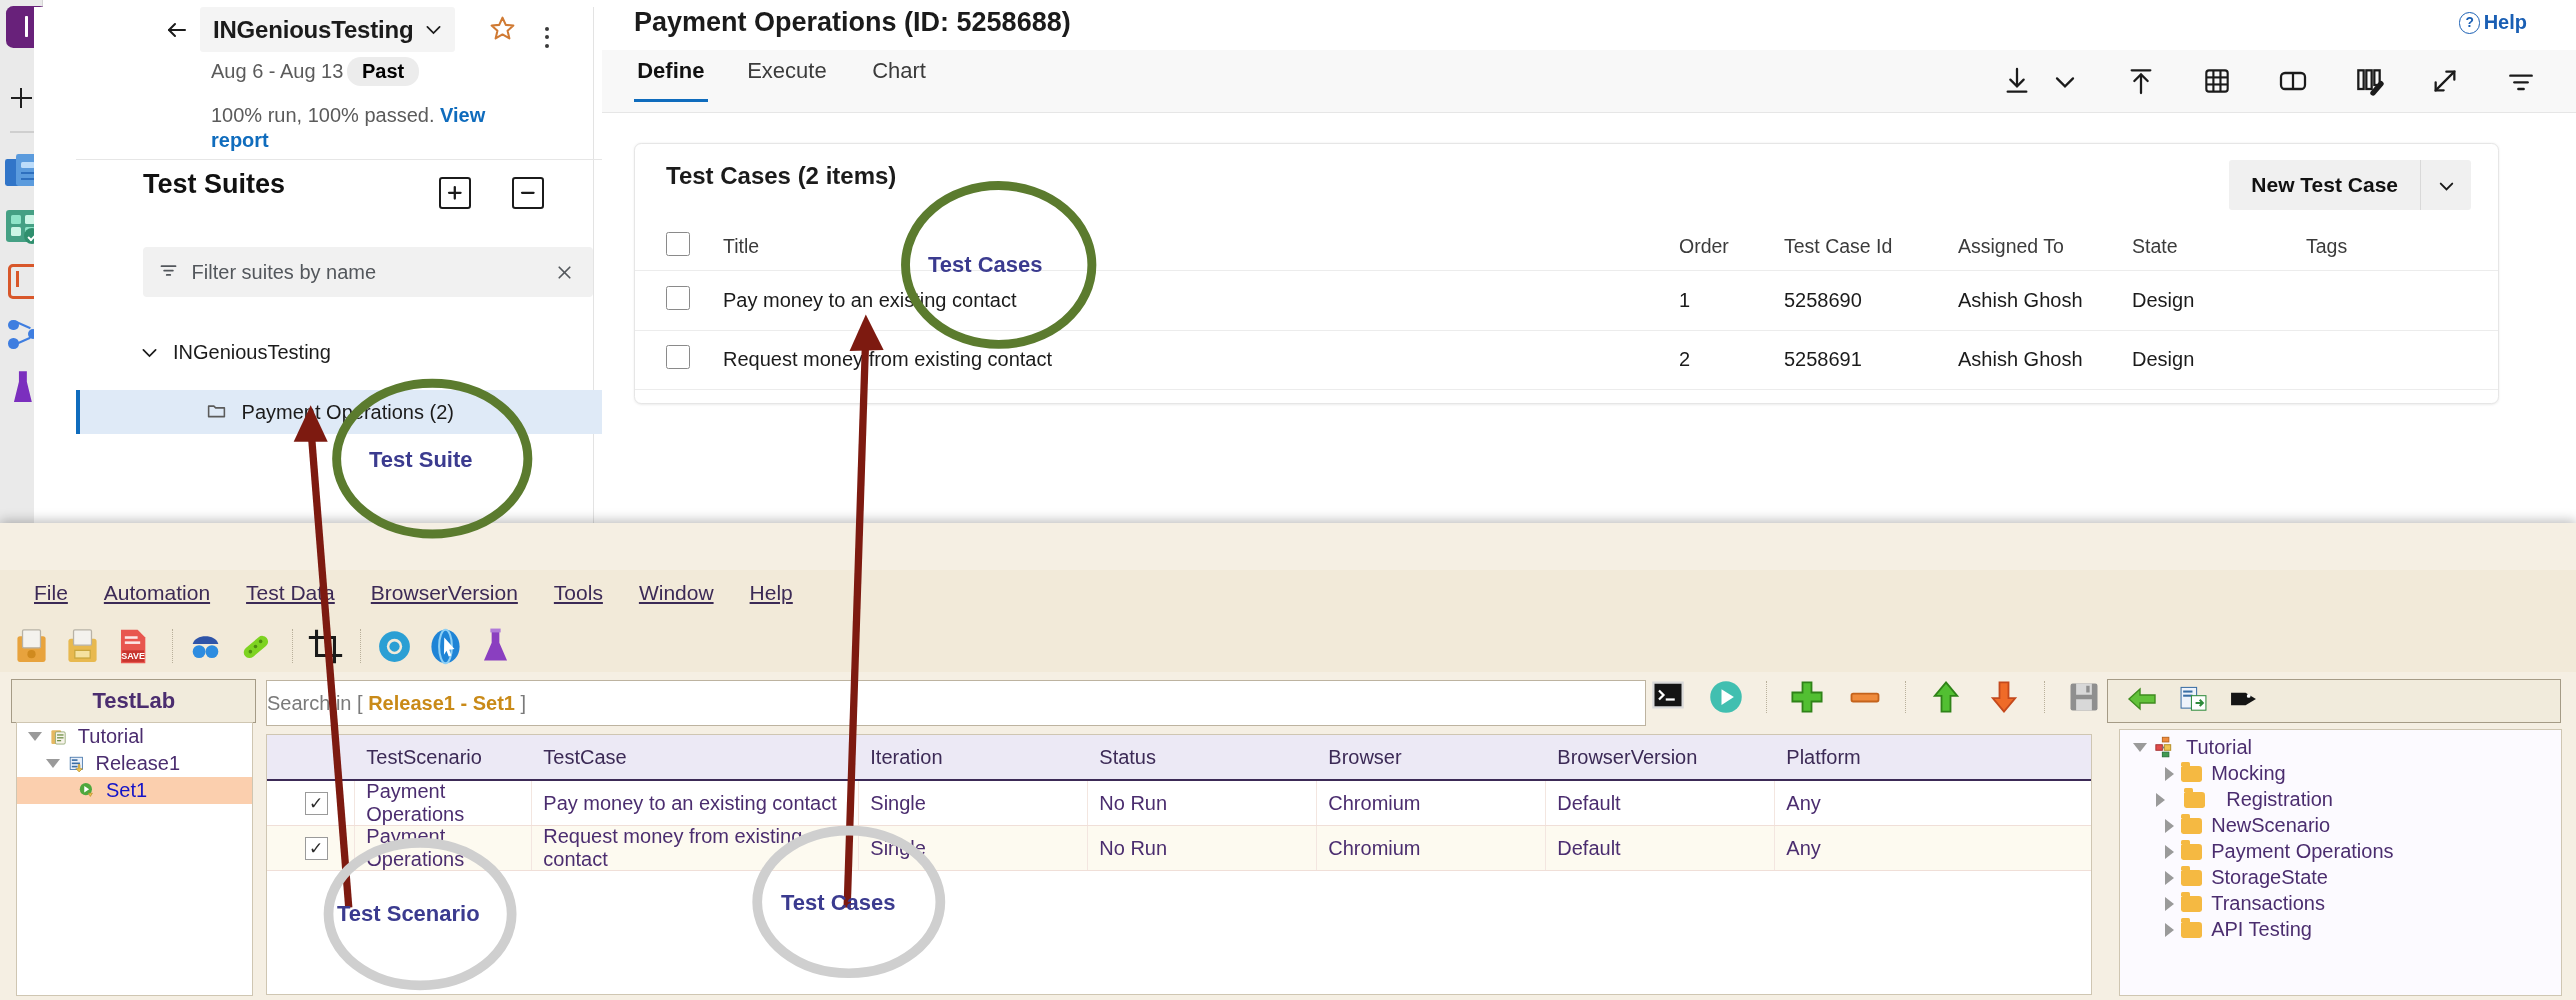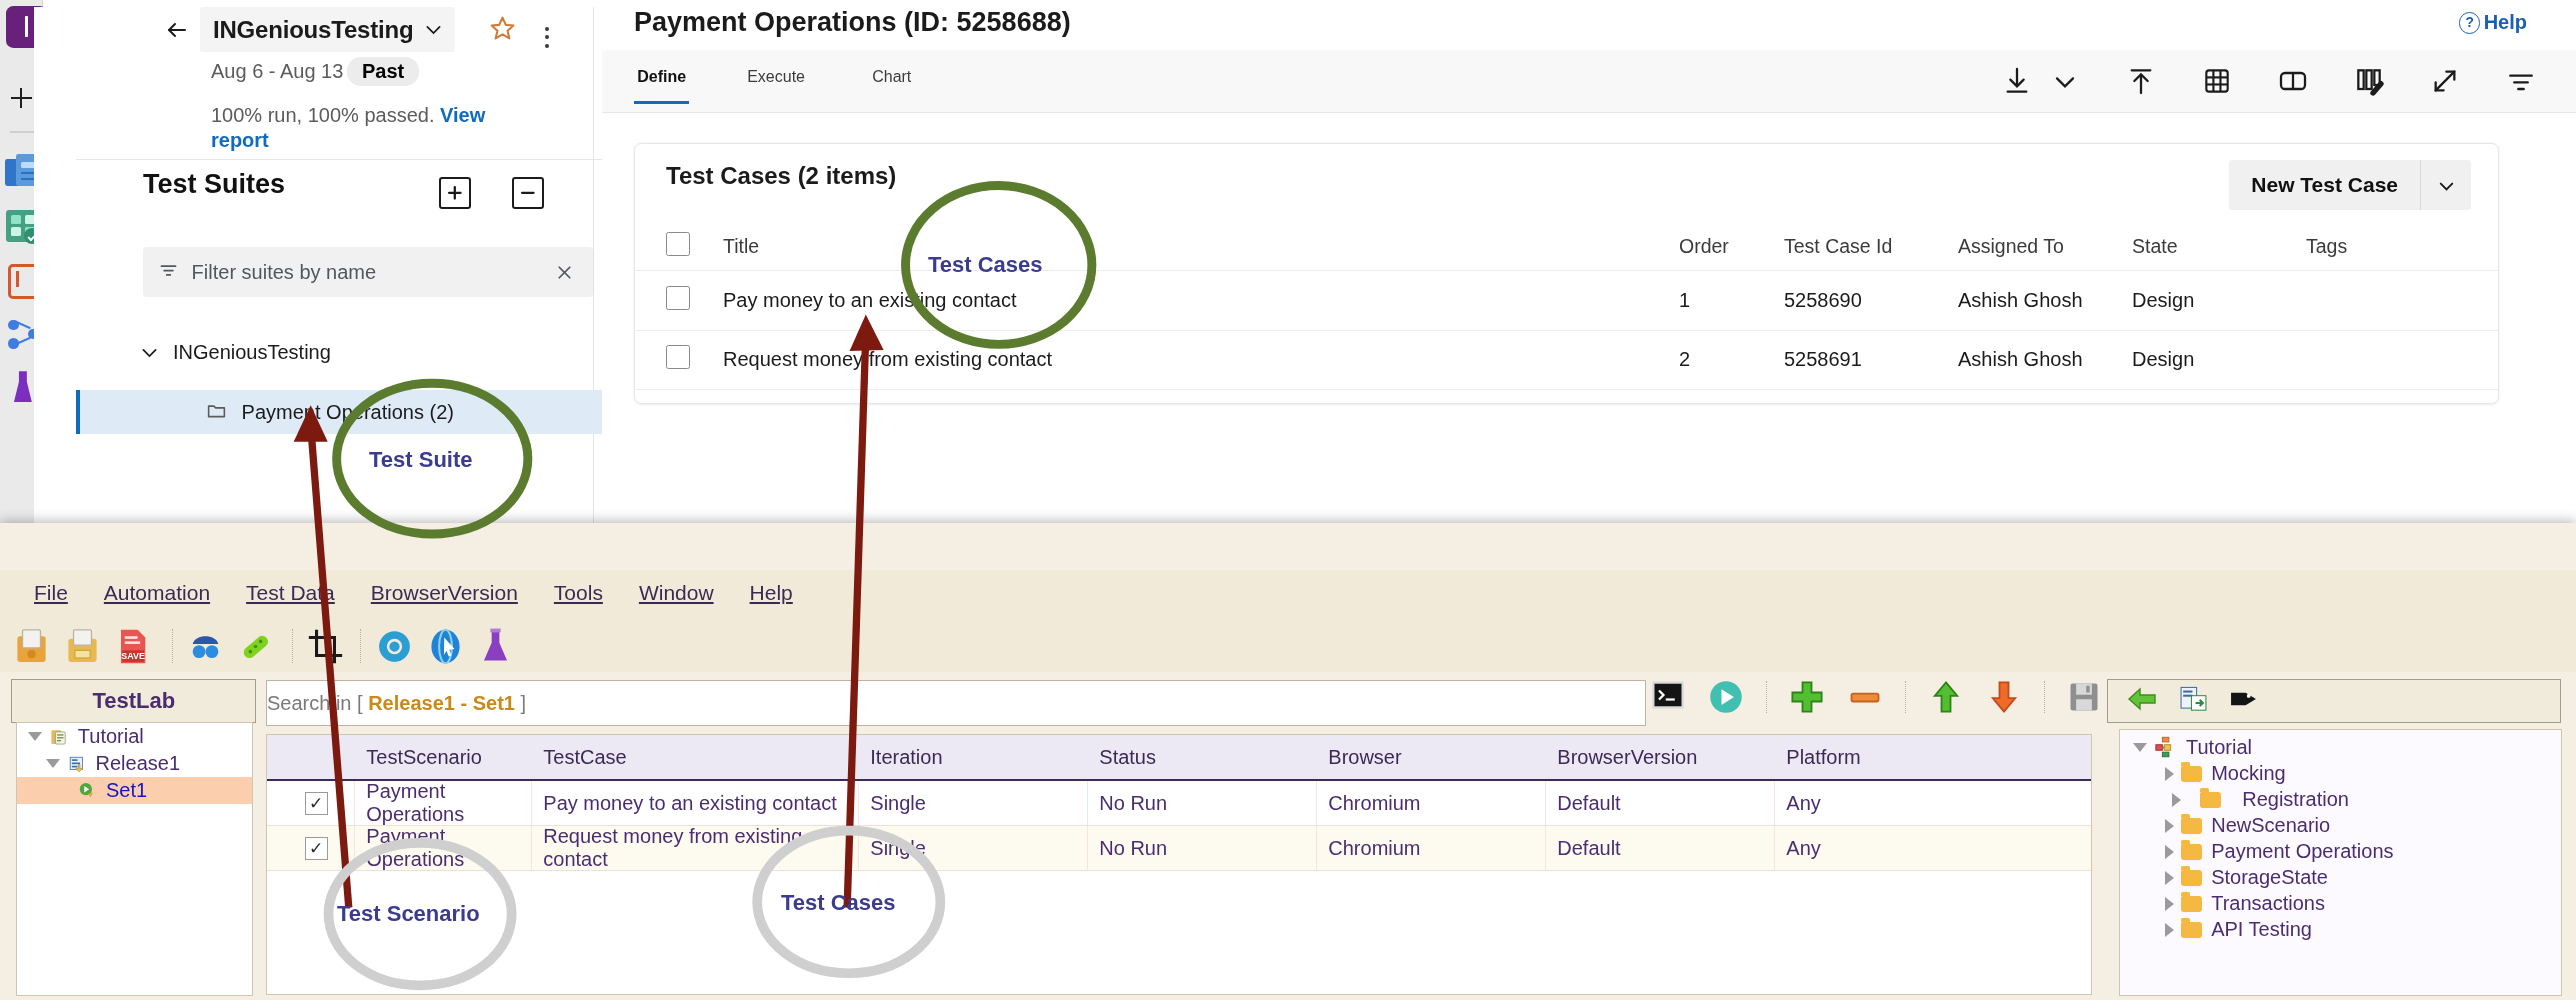--- a/index.html
+++ b/index.html
@@ -78,21 +78,21 @@
   .tree-child{position:absolute;left:42px;top:383px;width:559px;height:44px;background:#dfeaf7;border-left:4px solid #0f6cbd;display:flex;align-items:center;}
   .tree-child .fi{margin-left:126px;}
   .tree-child .tx{margin-left:14.6px;font-size:20px;color:#1b1b1b;}
 
   .ado-main{position:absolute;left:602px;top:0;width:1974px;height:535px;background:#fff;}
   .ado-title{position:absolute;left:32px;top:6.5px;font-size:27px;font-weight:700;color:#1b1b1b;}
   .help{position:absolute;right:49px;top:11.3px;display:flex;align-items:center;gap:3.2px;color:#1a5fb4;font-size:20px;font-weight:600;}
   .help .q{width:19.5px;height:19.5px;border:1.8px solid #1a5fb4;border-radius:50%;position:relative;font-size:13.8px;display:flex;align-items:center;justify-content:center;font-weight:700;}
 
   .tabbar{position:absolute;left:0;top:50px;width:1974px;height:62px;background:#f8f8f8;border-bottom:0.8px solid #e6e6e6;}
-  .tab{position:absolute;top:18px;font-size:16px;color:#3b3b3b;padding:0 3.2px;}
+  .tab{position:absolute;top:8px;font-size:22px;color:#3b3b3b;padding:0 3.2px;}
   .tab.active{color:#111;font-weight:700;border-bottom:3.2px solid #0f6cbd;padding-bottom:14.6px;}
   .tbicons{position:absolute;right:37px;top:14.6px;display:flex;align-items:center;gap:42px;}
   .tbi{width:34px;height:34px;position:relative;}
 
   .card{position:absolute;left:32px;top:143px;width:1863px;height:259px;background:#fff;border:0.8px solid #e6e6e6;border-radius:7.3px;box-shadow:0 0.8px 2.4px rgba(0,0,0,.08);}
   .card-h{position:absolute;left:31px;top:18px;font-size:24px;font-weight:600;color:#1b1b1b;}
   .newtc{position:absolute;right:27px;top:16px;height:50px;display:flex;align-items:stretch;}
   .newtc .lbl{background:#f0f0f0;border-radius:3.2px 0 0 3.2px;display:flex;align-items:center;padding:0 22px;font-size:21px;font-weight:700;color:#111;}
   .newtc .arw{background:#f0f0f0;border-left:0.8px solid #d9d9d9;border-radius:0 3.2px 3.2px 0;width:50px;display:flex;align-items:center;justify-content:center;}
 
@@ -656,21 +656,21 @@
               <rect x="9" y="17" width="7" height="5" fill="#3f9a52" stroke="#27713a"></rect>
               <rect x="9" y="11" width="2" height="2" fill="#7a7a7a"></rect>
             </svg>
           <span>Tutorial</span>
         </div>
         <div class="rtrow" style="padding-left:45px;">
           <span class="caret right"></span>
           <span class="folder"></span>
           <span>Mocking</span>
         </div>
-        <div class="rtrow" style="padding-left:52px;gap:12px;">
+        <div class="rtrow" style="padding-left:36px;gap:12px;">
           <span class="caret right"></span>
           <span class="folder"></span>
           <span>Registration</span>
         </div>
         <div class="rtrow" style="padding-left:45px;">
           <span class="caret right"></span>
           <span class="folder"></span>
           <span>NewScenario</span>
         </div>
         <div class="rtrow" style="padding-left:45px;">

